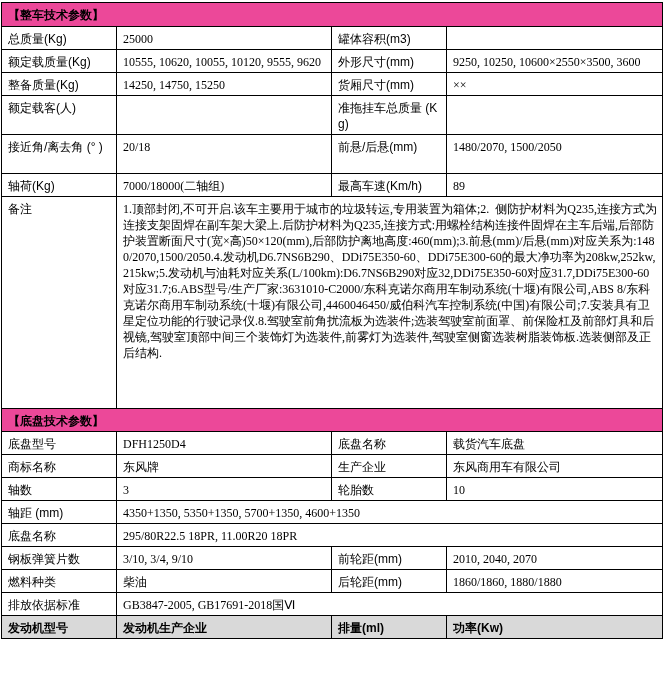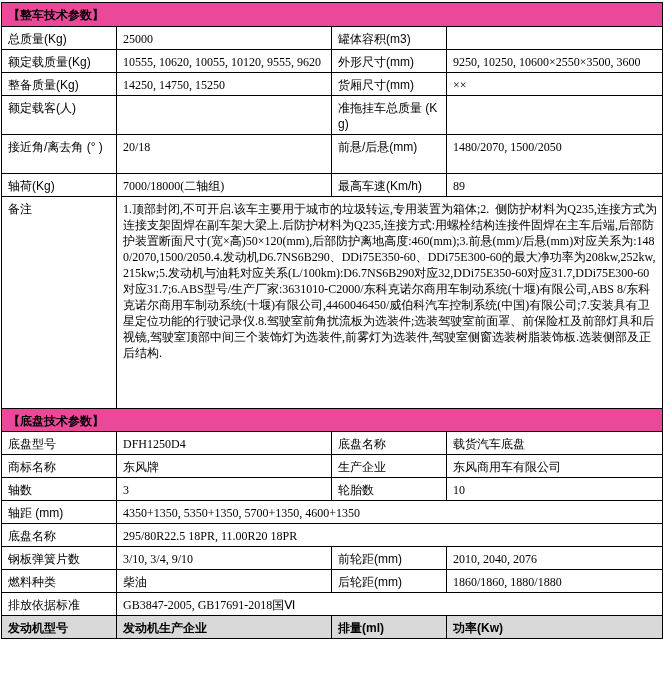--- a/index.html
+++ b/index.html
@@ -135,21 +135,21 @@
     <td class="val" colspan="3">4350+1350, 5350+1350, 5700+1350, 4600+1350</td>
   </tr>
   <tr class="h22">
     <td>底盘名称</td>
     <td class="val" colspan="3">295/80R22.5   18PR, 11.00R20 18PR</td>
   </tr>
   <tr class="h22">
     <td>钢板弹簧片数</td>
     <td class="val">3/10, 3/4, 9/10</td>
     <td>前轮距(mm)</td>
-    <td class="val">2010, 2040, 2076</td>
+    <td class="val">2010, 2040, 2070</td>
   </tr>
   <tr class="h22">
     <td>燃料种类</td>
     <td class="val">柴油</td>
     <td>后轮距(mm)</td>
     <td class="val">1860/1860, 1880/1880</td>
   </tr>
   <tr class="h22">
     <td>排放依据标准</td>
     <td class="val" colspan="3">GB3847-2005, GB17691-2018国Ⅵ</td>

